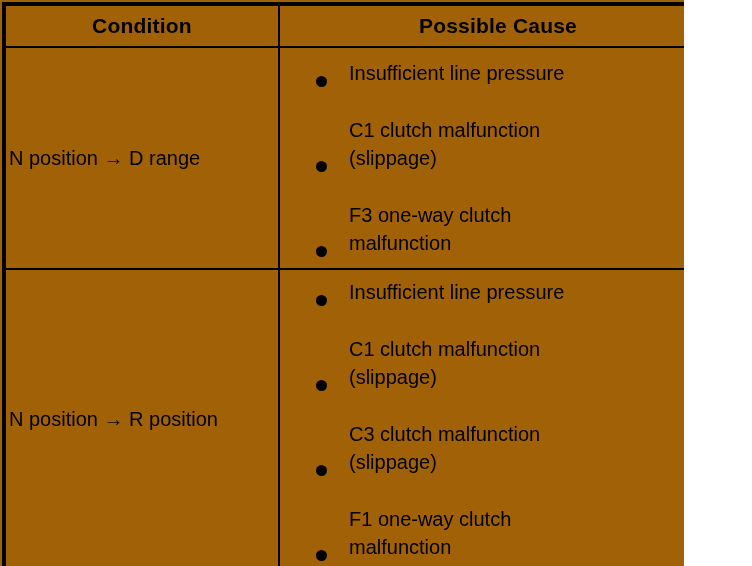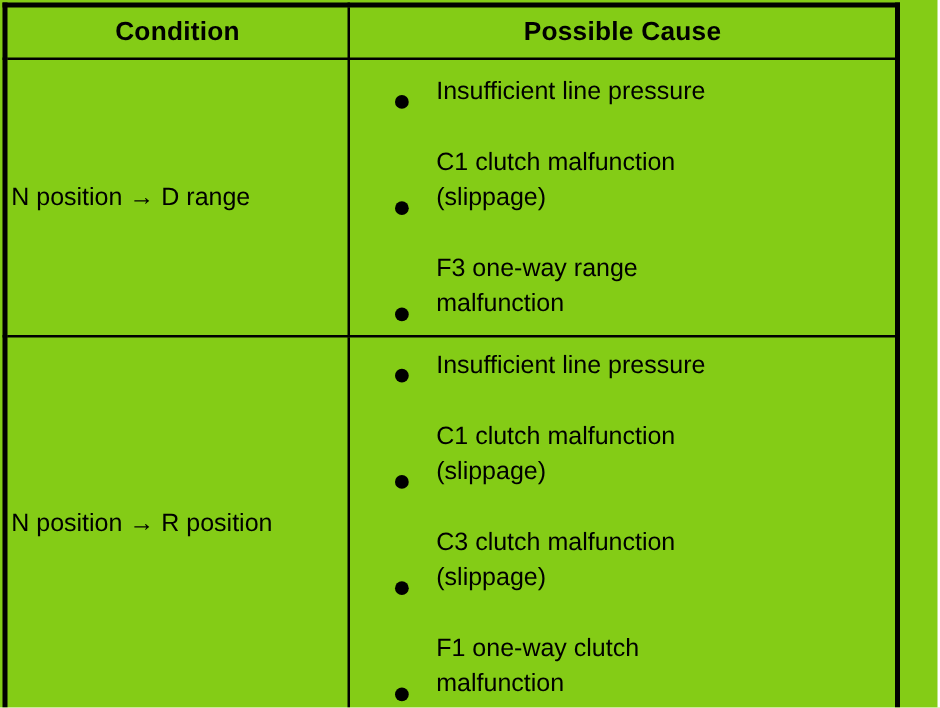--- a/index.html
+++ b/index.html
@@ -2,23 +2,23 @@
 <html><head>
 <meta charset="utf-8">
 <style>
   html, body {
     margin: 0;
     padding: 0;
     background: #ffffff;
   }
   .page {
     position: relative;
-    width: 750px;
+    width: 684px;
     height: 566px;
-    background: #84cc16;
+    background: #a16207;
     font-family: "Liberation Sans", "DejaVu Sans", sans-serif;
     color: #000000;
     overflow: hidden;
     text-decoration: underline;
   }
   table.troubleshooting {
     position: absolute;
     left: 2px;
     top: 2px;
     width: 718px;
@@ -97,21 +97,21 @@
             <span class="bullet-dot"></span>
             <span class="cause-text">Insufficient line pressure</span>
           </div>
           <div class="cause-item">
             <span class="bullet-dot"></span>
             <span class="cause-text">C1 clutch malfunction
 (slippage)</span>
           </div>
           <div class="cause-item">
             <span class="bullet-dot"></span>
-            <span class="cause-text">F3 one-way range
+            <span class="cause-text">F3 one-way clutch
 malfunction</span>
           </div>
         </td>
       </tr>
       <tr class="row-2">
         <td class="condition-cell">N position → R position</td>
         <td class="cause-cell">
           <div class="cause-item">
             <span class="bullet-dot"></span>
             <span class="cause-text">Insufficient line pressure</span>

